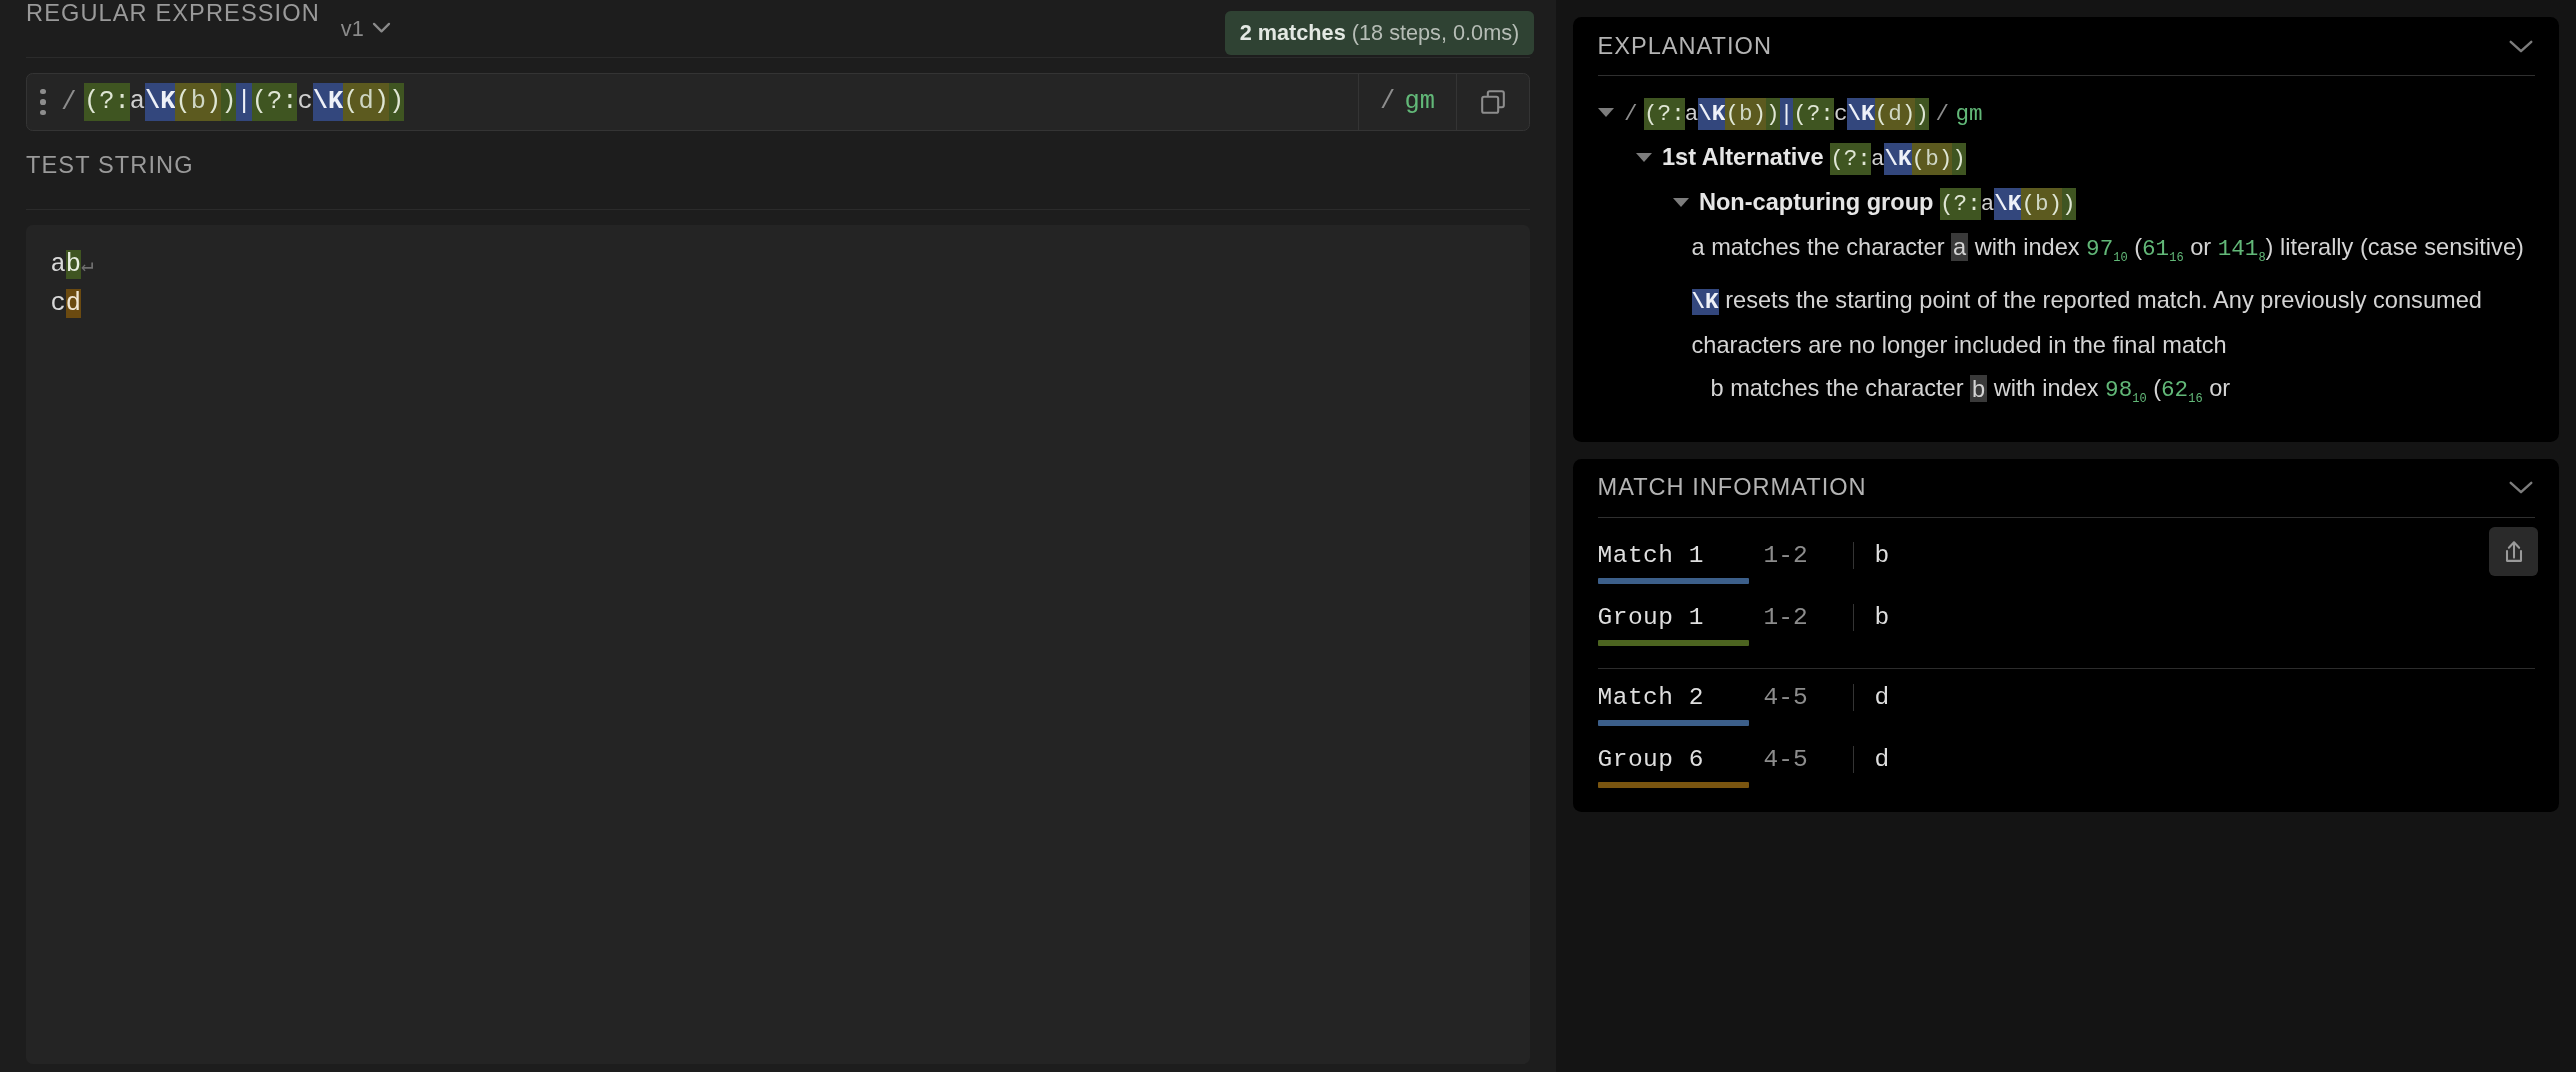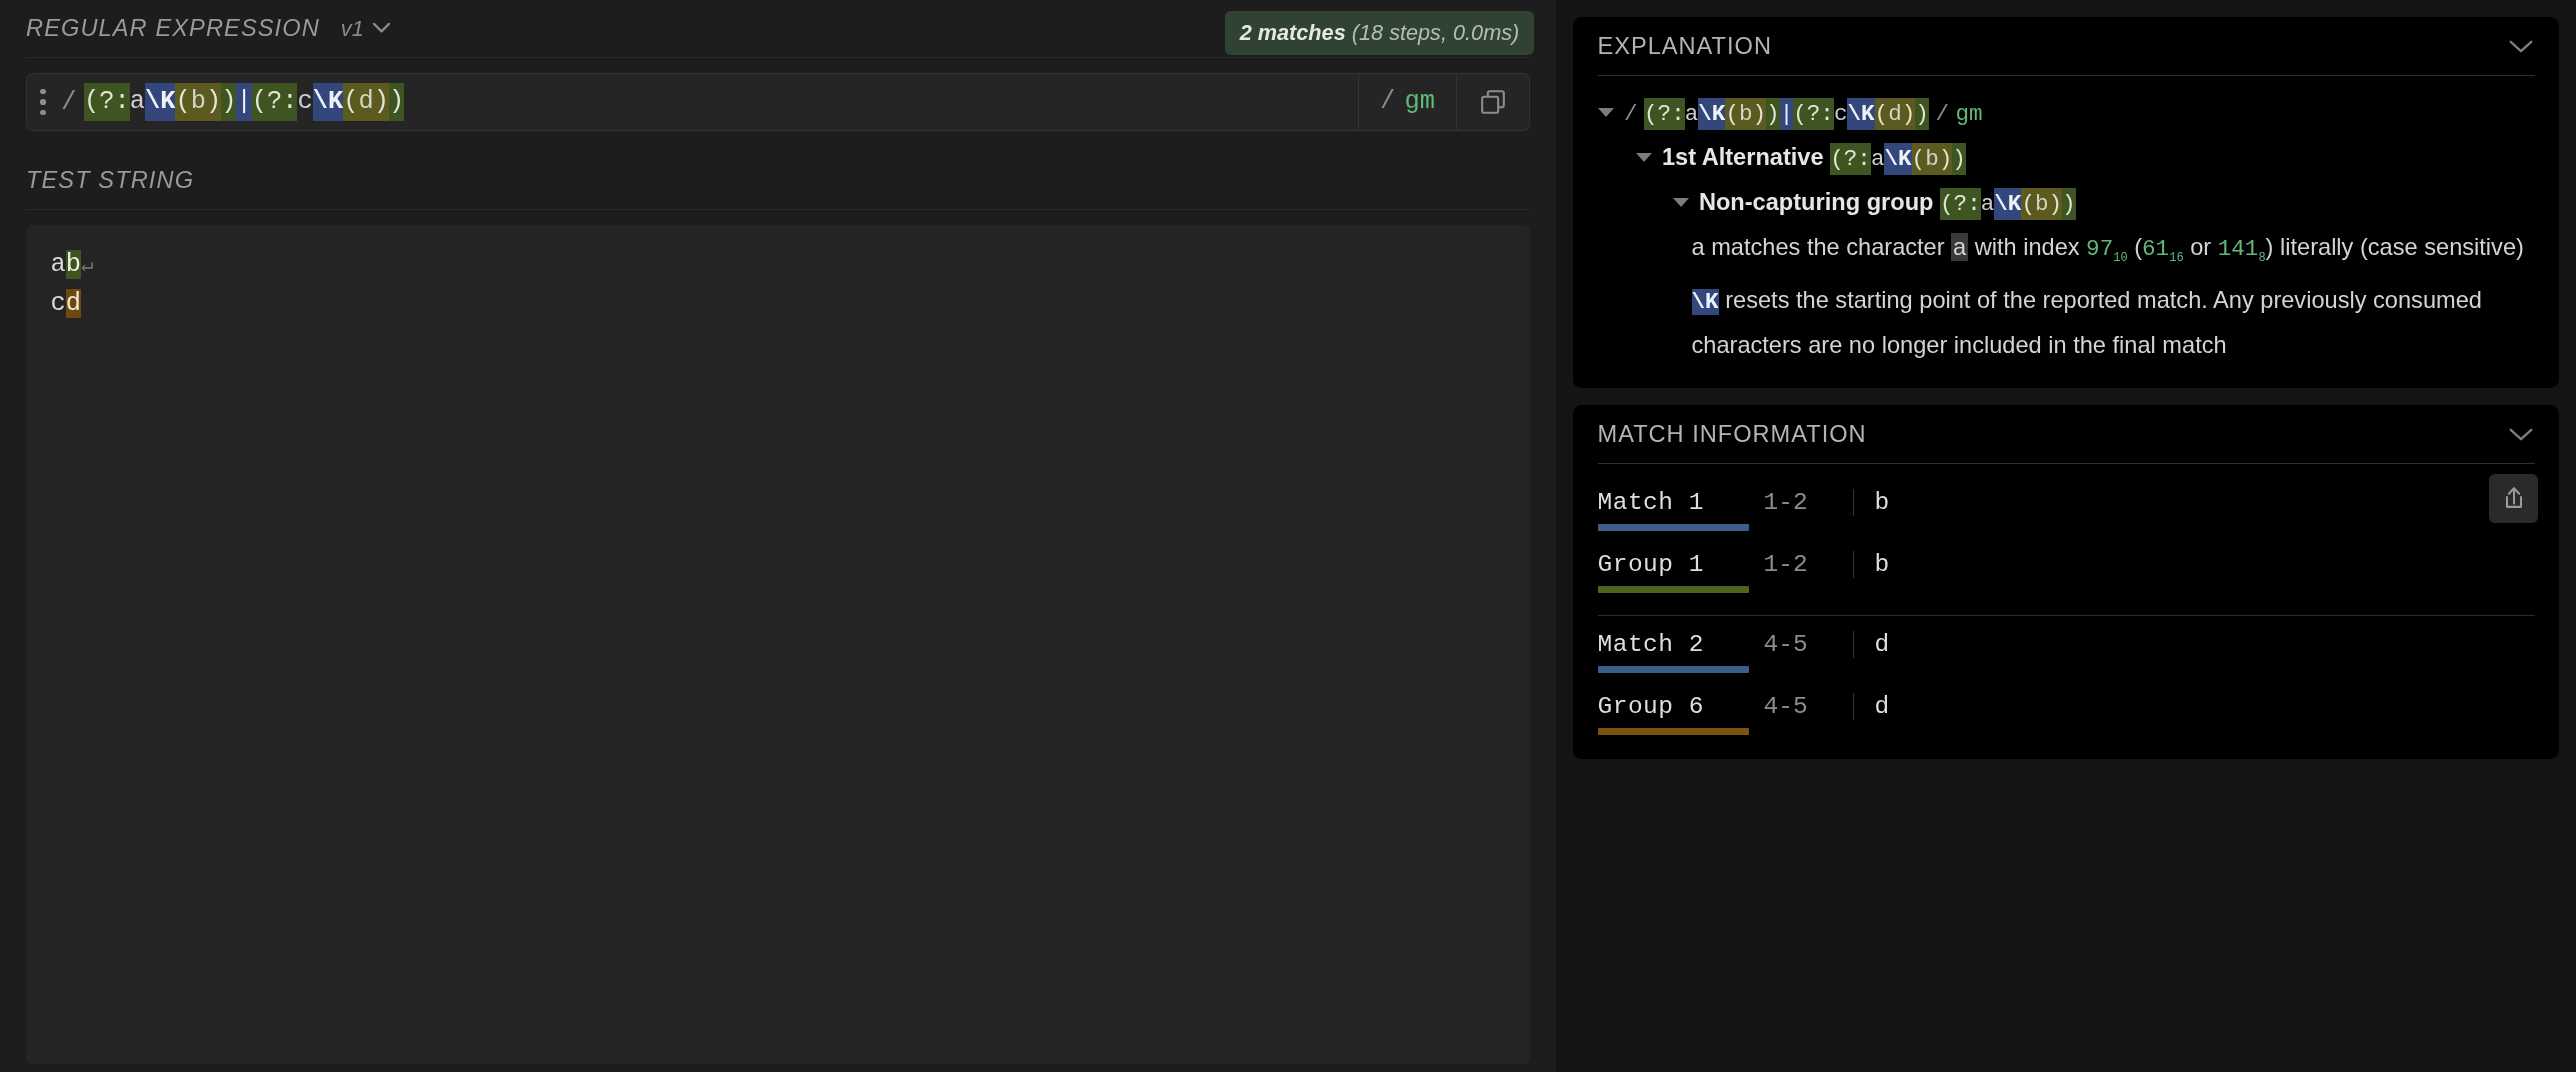--- a/index.html
+++ b/index.html
@@ -21,24 +21,22 @@
     width: 1556px;
     height: 1072px;
     background: #1d1d1d;
     position: relative;
     flex: 0 0 auto;
   }
 
   .section-head {
     height: 57px;
     display: flex;
-    align-items: center;
     padding: 0 26px;
     position: relative;
-    font-style: italic;
   }
   .section-title {
     font-size: 23.6px;
     letter-spacing: 1.1px;
     color: #9a9a9a;
     font-weight: 400;
   }
   .version-pill {
     margin-left: 21px;
     font-size: 21.7px;
@@ -358,20 +356,23 @@
 
         <div class="expl-row indent4">
           <span>a matches the character </span><span class="chr-box">a</span><span> with index </span><span class="num-green"><span>97</span><sub>10</sub></span><span> (</span><span class="num-green"><span>61</span><sub>16</sub></span><span> or </span><span class="num-green"><span>141</span><sub>8</sub></span><span>) literally (case sensitive)</span>
         </div>
 
         <div class="expl-row indent4">
           <span class="mono tk-esc">\K</span><span> resets the starting point of the reported match. Any previously consumed characters are no longer included in the final match</span>
         </div>
 
 
+        <div class="expl-row indent5">
+          <span>b matches the character </span><span class="chr-box">b</span><span> with index </span><span class="num-green"><span>98</span><sub>10</sub></span><span> (</span><span class="num-green"><span>62</span><sub>16</sub></span><span> or</span>
+        </div>
 
       </div>
     </div>
 
     <div class="panel">
       <div class="panel-head">
         <span class="panel-title">MATCH INFORMATION</span>
         <svg width="28" height="17" viewBox="0 0 30 18">
           <path d="M4 4 L15 14 L26 4" stroke="#7c7c7c" stroke-width="2.6" fill="none" stroke-linecap="round" stroke-linejoin="round"></path>
         </svg>

